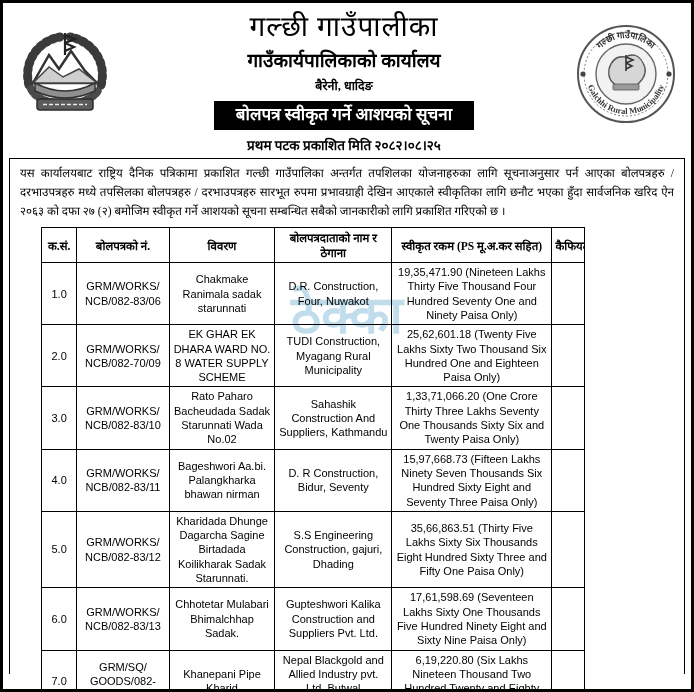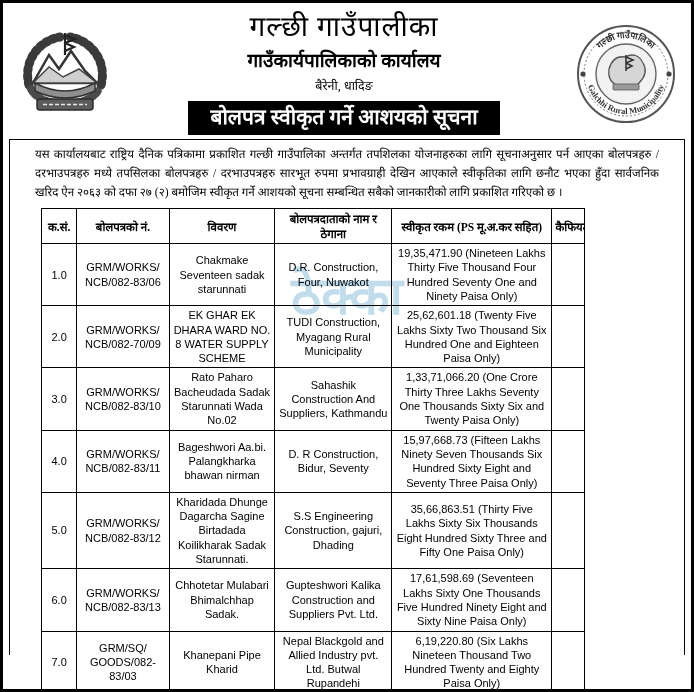--- a/index.html
+++ b/index.html
@@ -9,33 +9,33 @@
     font-family:"Liberation Serif", serif;color:#000;overflow:hidden;
     padding:4px 6px;
   }
   
   .header-row{display:flex;align-items:flex-start;}
   .logo-left{width:112px;flex:0 0 112px;display:flex;justify-content:center;padding-top:18px;}
   .logo-right{width:118px;flex:0 0 118px;display:flex;justify-content:center;padding-top:14px;}
   .head-center{flex:1;text-align:center;padding-top:4px;}
   .org-name{font-size:28px;font-weight:normal;letter-spacing:1px;line-height:1.15;}
   .office{font-size:19px;font-weight:bold;margin-top:4px;}
-  .address{font-size:12.5px;font-weight:normal;margin-top:4px;}
+  .address{font-size:12.5px;font-weight:bold;margin-top:4px;}
   .banner{
     display:inline-block;background:#000;color:#fff;font-weight:bold;
-    font-size:21px;line-height:1.25;padding:3px 22px 5px;margin-top:7px;
+    font-size:17px;line-height:1.25;padding:3px 22px 5px;margin-top:7px;
   }
   .pub-date{font-size:13.5px;font-weight:bold;margin-top:6px;text-align:center;}
   
   .body-box{
     border:1px solid #000;border-bottom:none;margin-top:4px;
     position:relative;padding:6px 9px 0;height:516px;box-sizing:border-box;
   }
   .notice-par{
-    font-size:11.6px;line-height:1.6;text-align:justify;margin:0 16px 6px;
+    font-size:11.6px;line-height:1.6;text-align:justify;margin:0 1px 6px;
     position:relative;z-index:2;
   }
   
   .watermark{
     position:absolute;top:118px;left:50%;transform:translateX(-50%);
     display:flex;gap:26px;z-index:1;font-weight:bold;font-size:52px;
     font-family:"DejaVu Sans", sans-serif;opacity:.55;white-space:nowrap;
     pointer-events:none;
     flex-direction:column;
   }
@@ -97,20 +97,21 @@
         <rect x="22" y="74" width="56" height="11" rx="3" fill="#5b5b5b" stroke="#2c2c2c" stroke-width="1.5"></rect>
         <line x1="28" y1="79.5" x2="72" y2="79.5" stroke="#e8e8e8" stroke-width="1.6" stroke-dasharray="4 2"></line>
       </svg>
     </div>
 
     <div class="head-center">
       <div class="org-name">गल्छी गाउँपालीका</div>
       <div class="office">गाउँकार्यपालिकाको कार्यालय</div>
       <div class="address">बैरेनी, धादिङ</div>
       <div class="banner">बोलपत्र स्वीकृत गर्ने आशयको सूचना</div>
+      <div class="pub-date">प्रथम पटक प्रकाशित मिति २०८२।०८।२५</div>
     </div>
 
     <div class="logo-right">
       <svg width="106" height="106" viewBox="0 0 106 106">
         <defs>
           <path id="arcTop" d="M17,53 A36,36 0 0 1 89,53"></path>
           <path id="arcBot" d="M13,53 A40,40 0 0 0 93,53"></path>
         </defs>
         <circle cx="53" cy="53" r="48" fill="#fff" stroke="#555" stroke-width="2"></circle>
         <circle cx="53" cy="53" r="42" fill="none" stroke="#777" stroke-width="1" stroke-dasharray="2 2"></circle>
@@ -156,21 +157,21 @@
           <th>विवरण</th>
           <th>बोलपत्रदाताको नाम र ठेगाना</th>
           <th>स्वीकृत रकम  (PS मू.अ.कर सहित)</th>
           <th>कैफियत</th>
         </tr>
       </thead>
       <tbody>
           <tr>
             <td class="col-sn">1.0</td>
             <td class="col-bid_no">GRM/WORKS/ NCB/082-83/06</td>
-            <td class="col-description">Chakmake Seventeen sadak starunnati</td>
+            <td class="col-description">Chakmake Ranimala sadak starunnati</td>
             <td class="col-bidder">D.R. Construction, Four, Nuwakot</td>
             <td class="col-amount">19,35,471.90 (Nineteen Lakhs Thirty Five Thousand Four Hundred Seventy One and Ninety Paisa Only)</td>
             <td class="col-remarks"></td>
           </tr>
           <tr>
             <td class="col-sn">2.0</td>
             <td class="col-bid_no">GRM/WORKS/ NCB/082-70/09</td>
             <td class="col-description">EK GHAR EK DHARA WARD NO. 8 WATER SUPPLY SCHEME</td>
             <td class="col-bidder">TUDI Construction, Myagang Rural Municipality</td>
             <td class="col-amount">25,62,601.18 (Twenty Five Lakhs Sixty Two Thousand Six Hundred One and Eighteen Paisa Only)</td>

